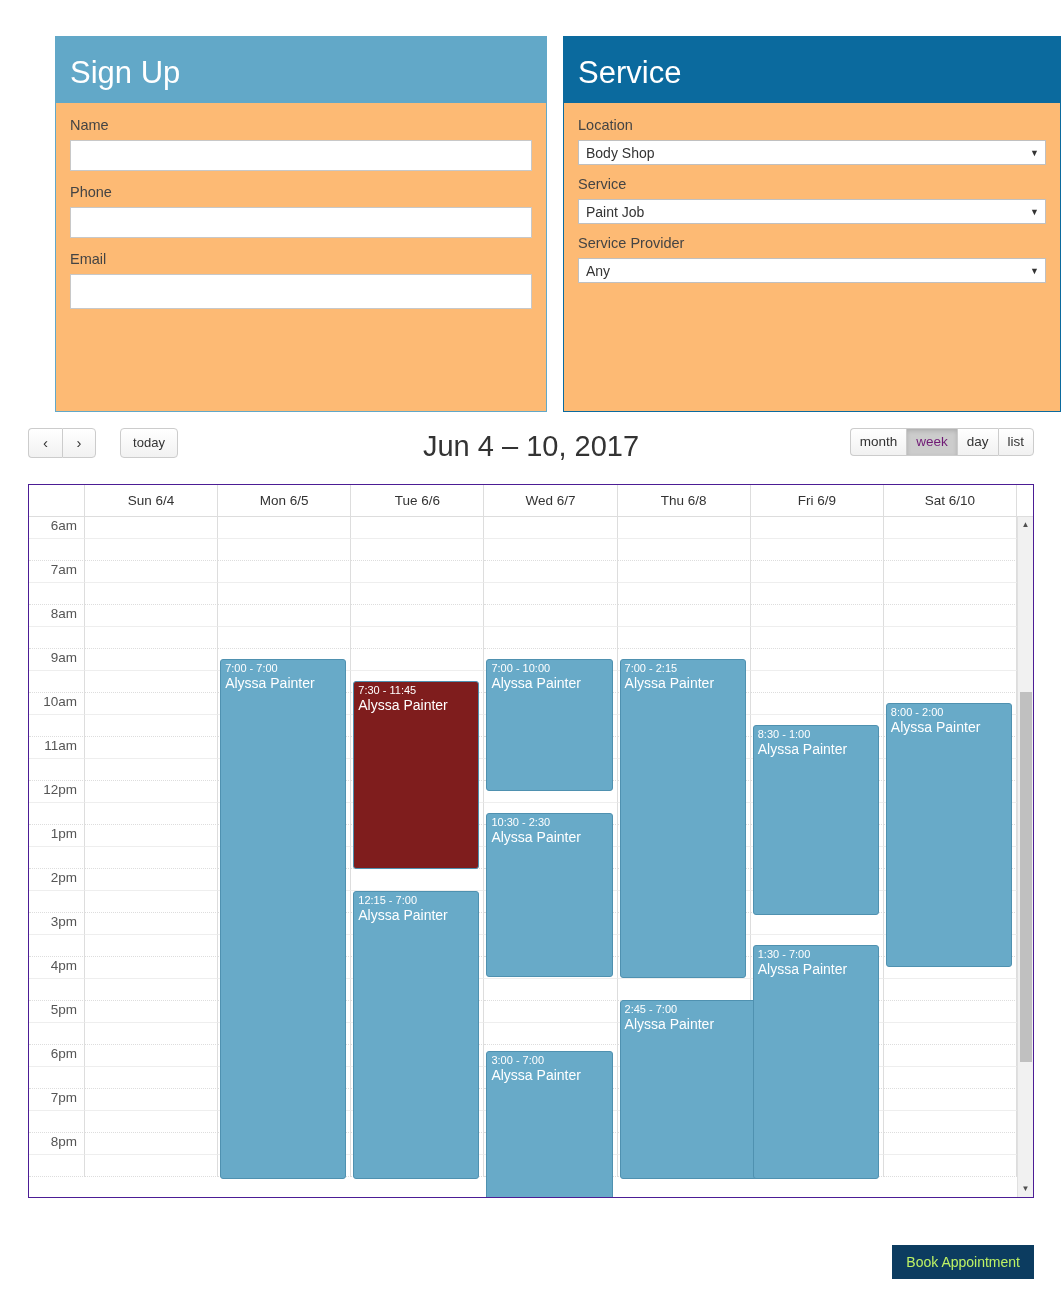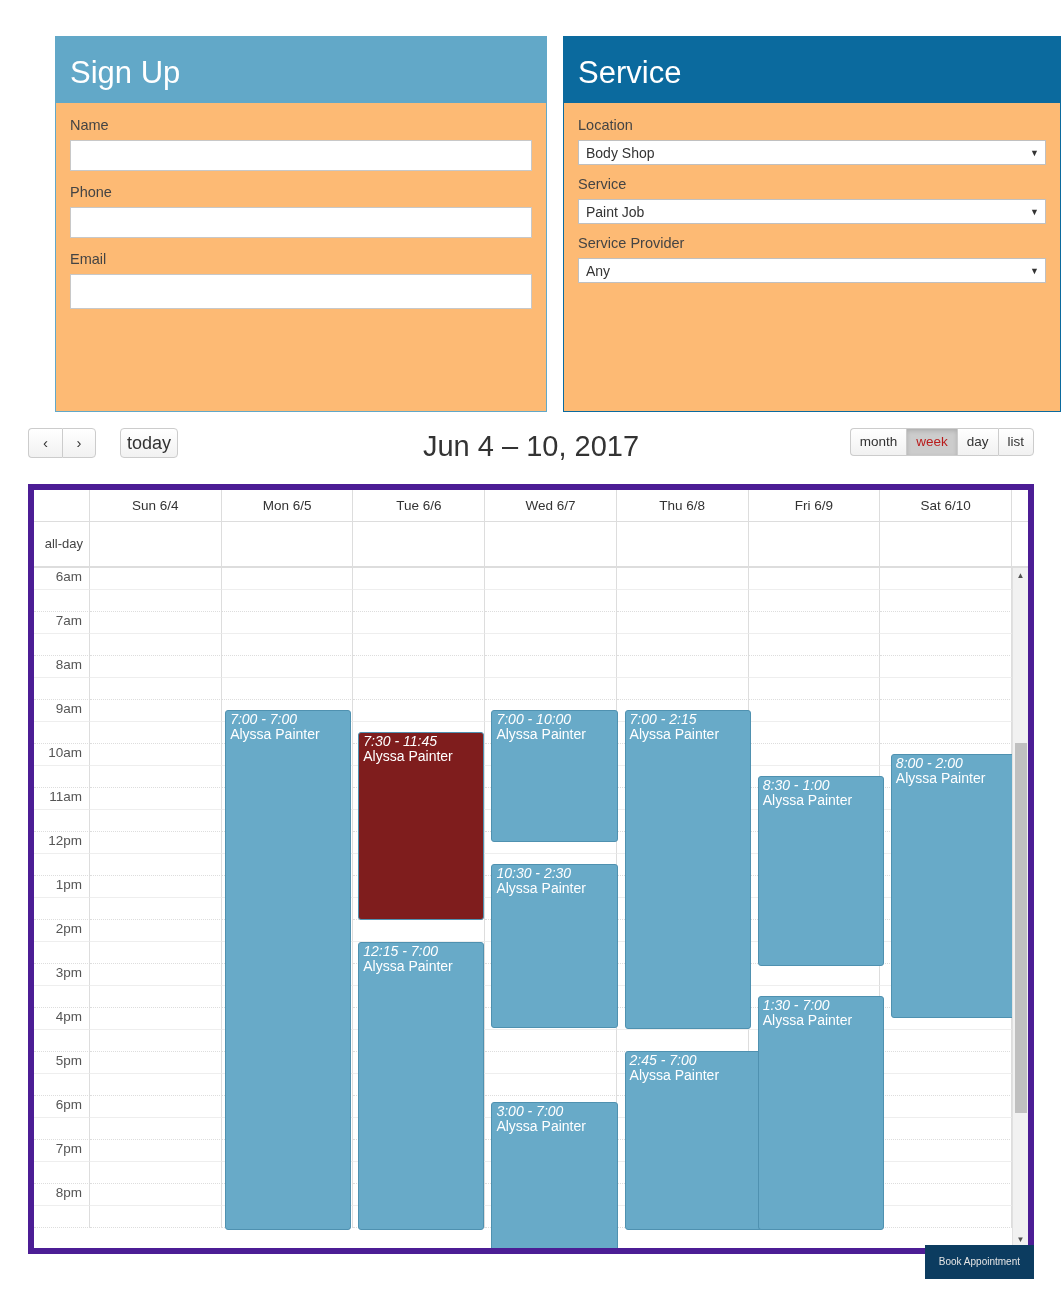--- a/index.html
+++ b/index.html
@@ -114,21 +114,21 @@
     width: 34px; height: 30px;
     line-height: 28px;
     font-size: 15px;
   }
   #btn-prev { border-radius: 4px 0 0 4px; border-right: none; }
   #btn-next { border-radius: 0 4px 4px 0; }
   #btn-today {
     position: absolute; left: 92px; top: 0;
     width: 58px; height: 30px; line-height: 28px;
     border-radius: 4px;
-    font-size: 18px;
+    font-size: 13px;
   }
   #cal-title {
     position: absolute;
     left: 0; right: 0; top: -2px;
     text-align: center;
     font-size: 29px;
     color: #333333;
     font-weight: normal;
     line-height: 40px;
   }
@@ -138,29 +138,29 @@
     line-height: 26px;
     font-size: 13.5px;
     padding: 0 9px;
     border-right: none;
   }
   #view-group .btn:first-child { border-radius: 4px 0 0 4px; margin-left: 12px; }
   #view-group .btn:last-child { border-radius: 0 4px 4px 0; border-right: 1px solid #cccccc; }
   #view-group .btn.active {
     background: #cccccc;
     box-shadow: inset 0 2px 4px rgba(0,0,0,.15);
-    color: #b91c1c;
+    color: #701a75;
   }
 
   
   #cal {
     position: absolute;
     left: 28px; top: 484px;
     width: 1006px;
-    border: 6px solid #4c1d95;
+    border: 1px solid #4c1d95;
     background: #ffffff;
   }
   .cal-row { display: flex; width: 100%; }
   .gutter { width: 56px; flex: 0 0 56px; border-right: 1px solid #dddddd; }
   .daycol { flex: 1 1 0; border-right: 1px solid #dddddd; min-width: 0; }
   .daycol:last-child { border-right: none; }
 
   #cal-head { border-bottom: 1px solid #dddddd; }
   #cal-head .daycol, #cal-head .gutter {
     height: 31px;
@@ -220,21 +220,21 @@
     left: 2px; right: 4px;
     background: #68aac8;
     border: 1px solid #4f91b0;
     border-radius: 3px;
     color: #ffffff;
     padding: 2px 3px 0 4px;
     overflow: hidden;
     pointer-events: auto;
     cursor: pointer;
   }
-  .ev-time { font-size: 14px; line-height: 13px; white-space: nowrap; font-style: italic; }
+  .ev-time { font-size: 11px; line-height: 13px; white-space: nowrap; }
   .ev-title { font-size: 14px; line-height: 16px; white-space: nowrap; }
 
   
   #cal-scrollbar {
     position: absolute;
     right: 0; top: 0;
     width: 16px; height: 100%;
     background: #f1f1f1;
     border-left: 1px solid #e0e0e0;
   }
@@ -250,23 +250,23 @@
     background: #c0c0c0;
   }
 
   
   #book-btn {
     position: absolute;
     right: 28px; top: 1245px;
     height: 34px;
     padding: 0 14px;
     background: #0c3c60;
-    color: #e5e5e5;
+    color: #bef264;
     border: none;
-    font-size: 10px;
+    font-size: 14px;
     font-family: "Liberation Sans", sans-serif;
     line-height: 34px;
     cursor: pointer;
     text-align: center;
   }
 </style>
 </head>
 <body>
 
 <div class="page">
@@ -332,31 +332,20 @@
       <div class="daycol">Sun 6/4</div>
       <div class="daycol">Mon 6/5</div>
       <div class="daycol">Tue 6/6</div>
       <div class="daycol">Wed 6/7</div>
       <div class="daycol">Thu 6/8</div>
       <div class="daycol">Fri 6/9</div>
       <div class="daycol">Sat 6/10</div>
       <div class="sbgut"></div>
     </div>
 
-    <div class="cal-row" id="allday-row">
-      <div class="gutter">all-day</div>
-      <div class="daycol"></div>
-      <div class="daycol"></div>
-      <div class="daycol"></div>
-      <div class="daycol"></div>
-      <div class="daycol"></div>
-      <div class="daycol"></div>
-      <div class="daycol"></div>
-      <div class="sbgut"></div>
-    </div>
 
     <div id="time-area">
       <div id="time-grid">
           <div class="tgrid-row hour" style="height: 22px;">
             <div class="gutter">6am</div>
             <div class="daycol"></div>
             <div class="daycol"></div>
             <div class="daycol"></div>
             <div class="daycol"></div>
             <div class="daycol"></div>

